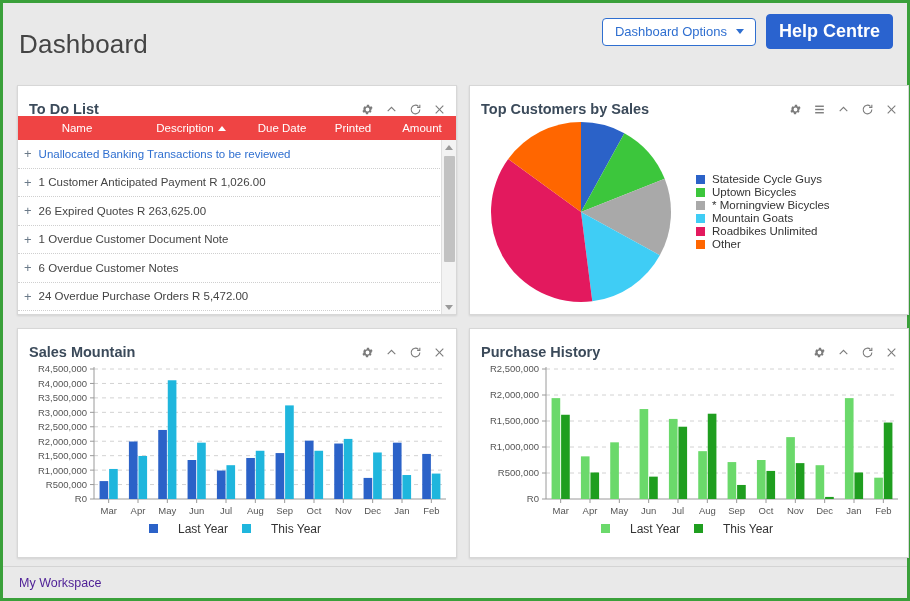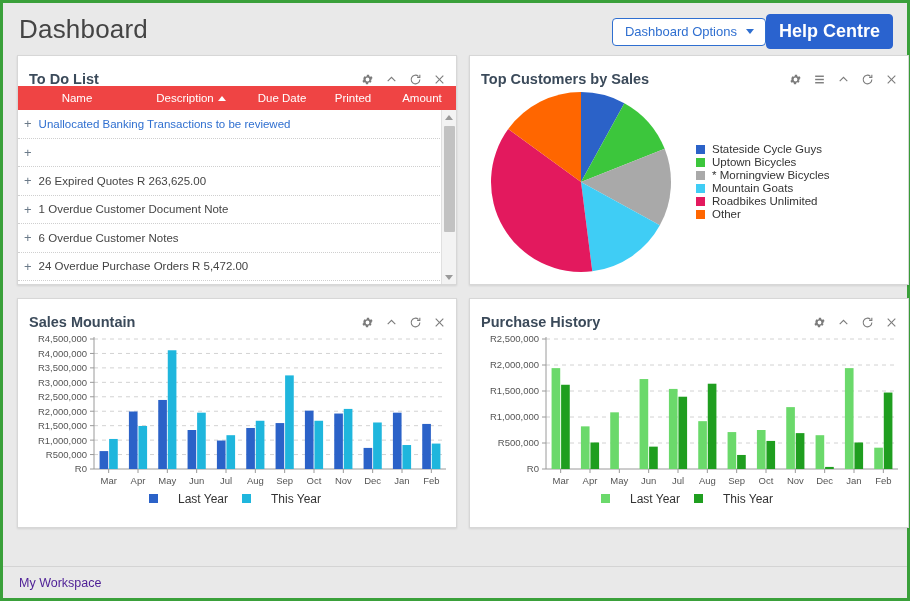--- a/index.html
+++ b/index.html
@@ -15,36 +15,37 @@
   #app {
     width: 910px;
     height: 601px;
     border: 3px solid #3aa03a;
     background: #e9e9e9;
     position: relative;
   }
 
   
   .header {
-    height: 52px;
+    height: 82px;
     display: flex;
     align-items: center;
     padding: 0 14px 0 16px;
     position: relative;
   }
   .page-title {
     font-size: 26px;
     color: #444444;
     font-weight: 400;
     letter-spacing: .2px;
   }
   .header-actions {
     margin-left: auto;
     display: flex;
     align-items: center;
+    gap: 10px;
     align-self: flex-start;
     margin-top: 11px;
   }
   .btn-outline {
     background: #ffffff;
     border: 1px solid #2f6fd0;
     color: #2f6fd0;
     border-radius: 4px;
     font-size: 13px;
     padding: 6px 11px 7px 12px;
@@ -305,20 +306,21 @@
       </div>
 
       <div class="todo-body">
         <div class="todo-rows" id="todo-rows">
             <div class="todo-row link-row">
               <span class="plus">+</span>
               <span class="todo-text">Unallocated Banking Transactions to be reviewed</span>
             </div>
             <div class="todo-row">
               <span class="plus">+</span>
+              <span class="todo-text">1 Customer Anticipated Payment R 1,026.00</span>
             </div>
             <div class="todo-row">
               <span class="plus">+</span>
               <span class="todo-text">26 Expired Quotes R 263,625.00</span>
             </div>
             <div class="todo-row">
               <span class="plus">+</span>
               <span class="todo-text">1 Overdue Customer Document Note</span>
             </div>
             <div class="todo-row">

